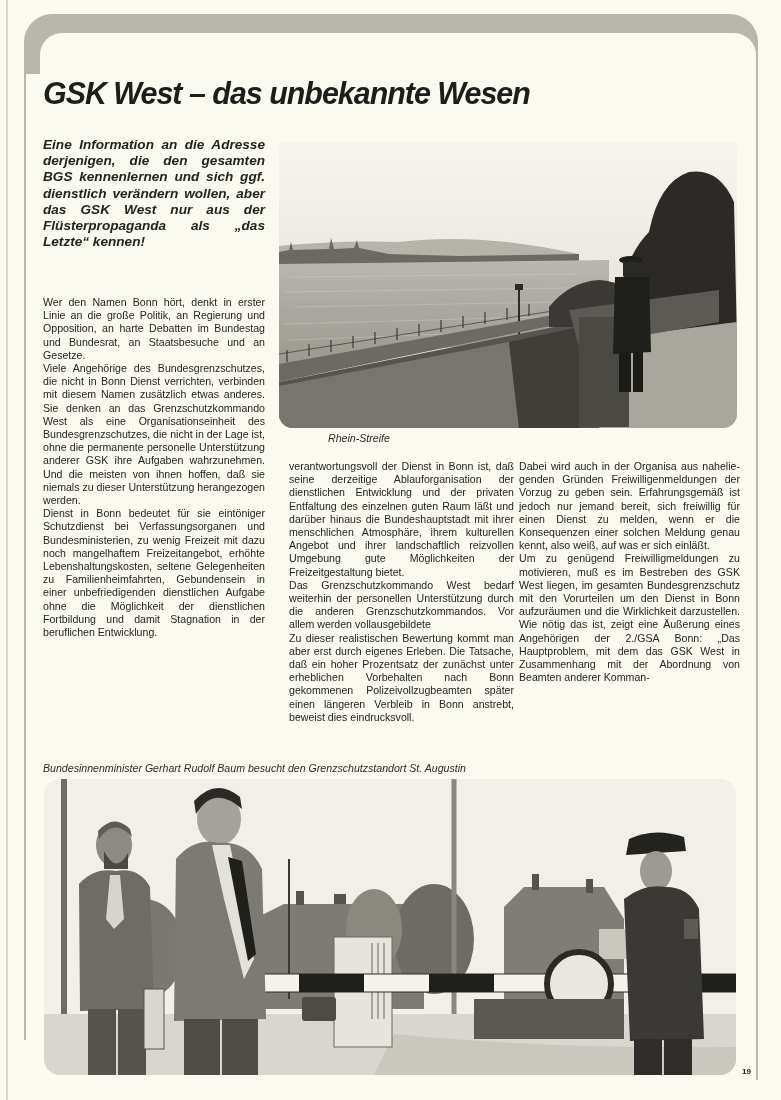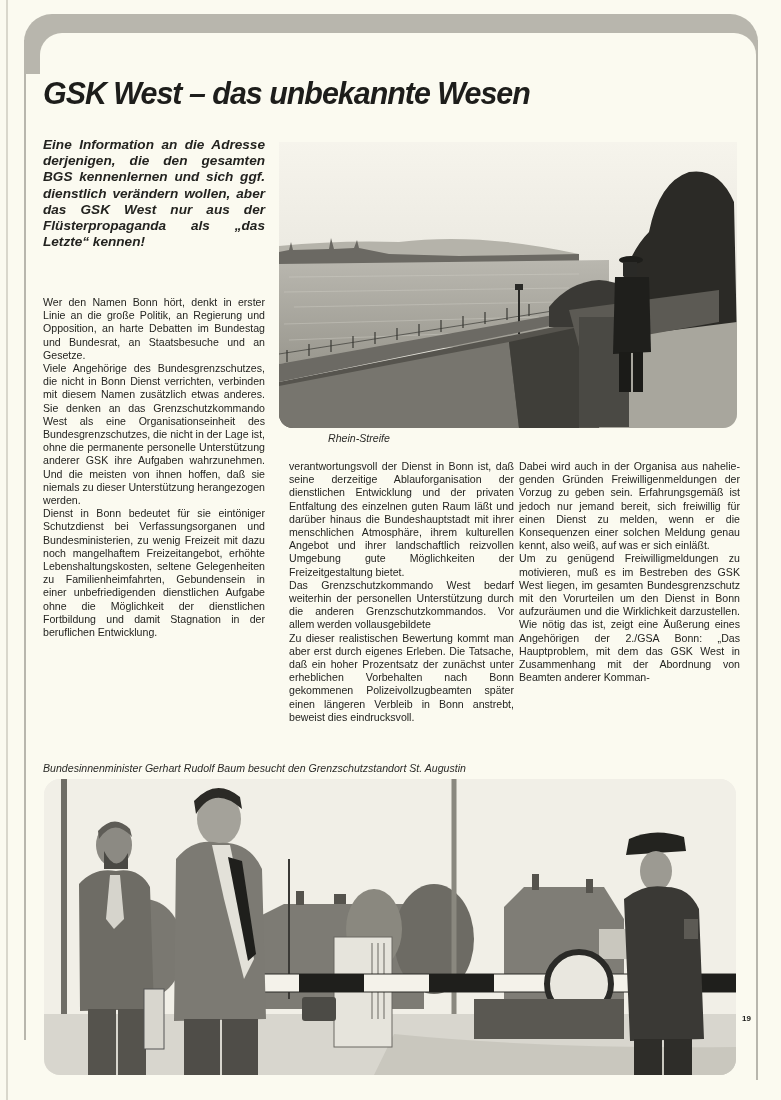--- a/index.html
+++ b/index.html
@@ -74,21 +74,21 @@
     
     .photo2 {
       position: absolute; left: 44px; top: 779px; width: 692px; height: 296px;
       border-radius: 16px 16px 16px 16px;
       overflow: hidden;
       background: #f0eee6;
     }
     .photo1 svg, .photo2 svg { width: 100%; height: 100%; display: block; }
 
     .page-number {
-      position: absolute; left: 742px; top: 1014px;
+      position: absolute; left: 742px; top: 1067px;
       font-weight: 700; font-size: 8px; color: #1c1c1a; text-align: right;
     }
   </style>
 </head>
 <body>
 
 <div class="scan-edge"></div>
 <div class="frame-top"></div>
 <div class="frame-left-rule"></div>
 <div class="frame-right-rule"></div>

